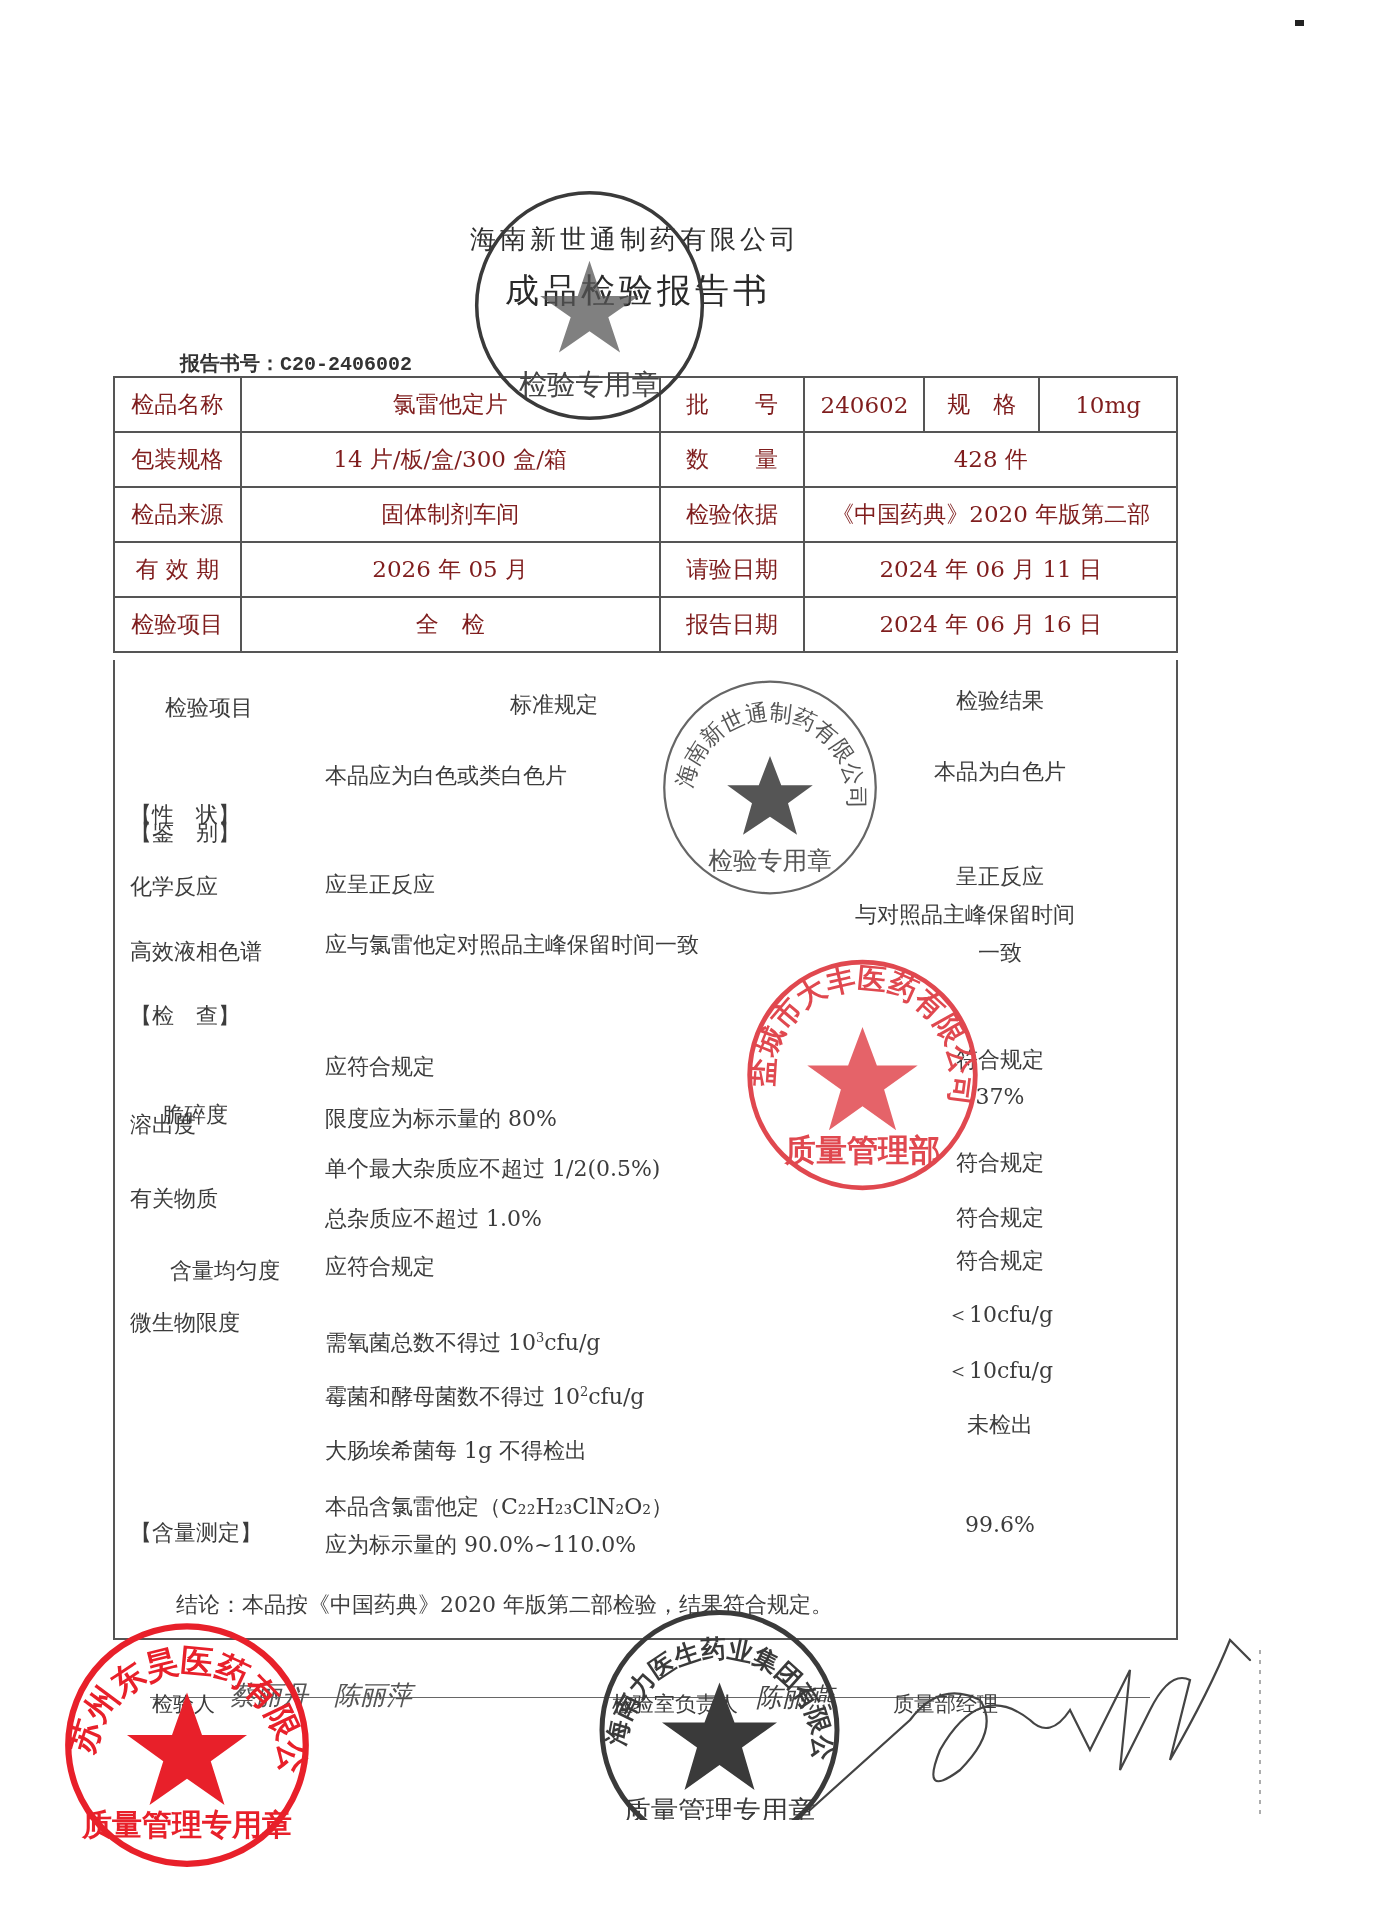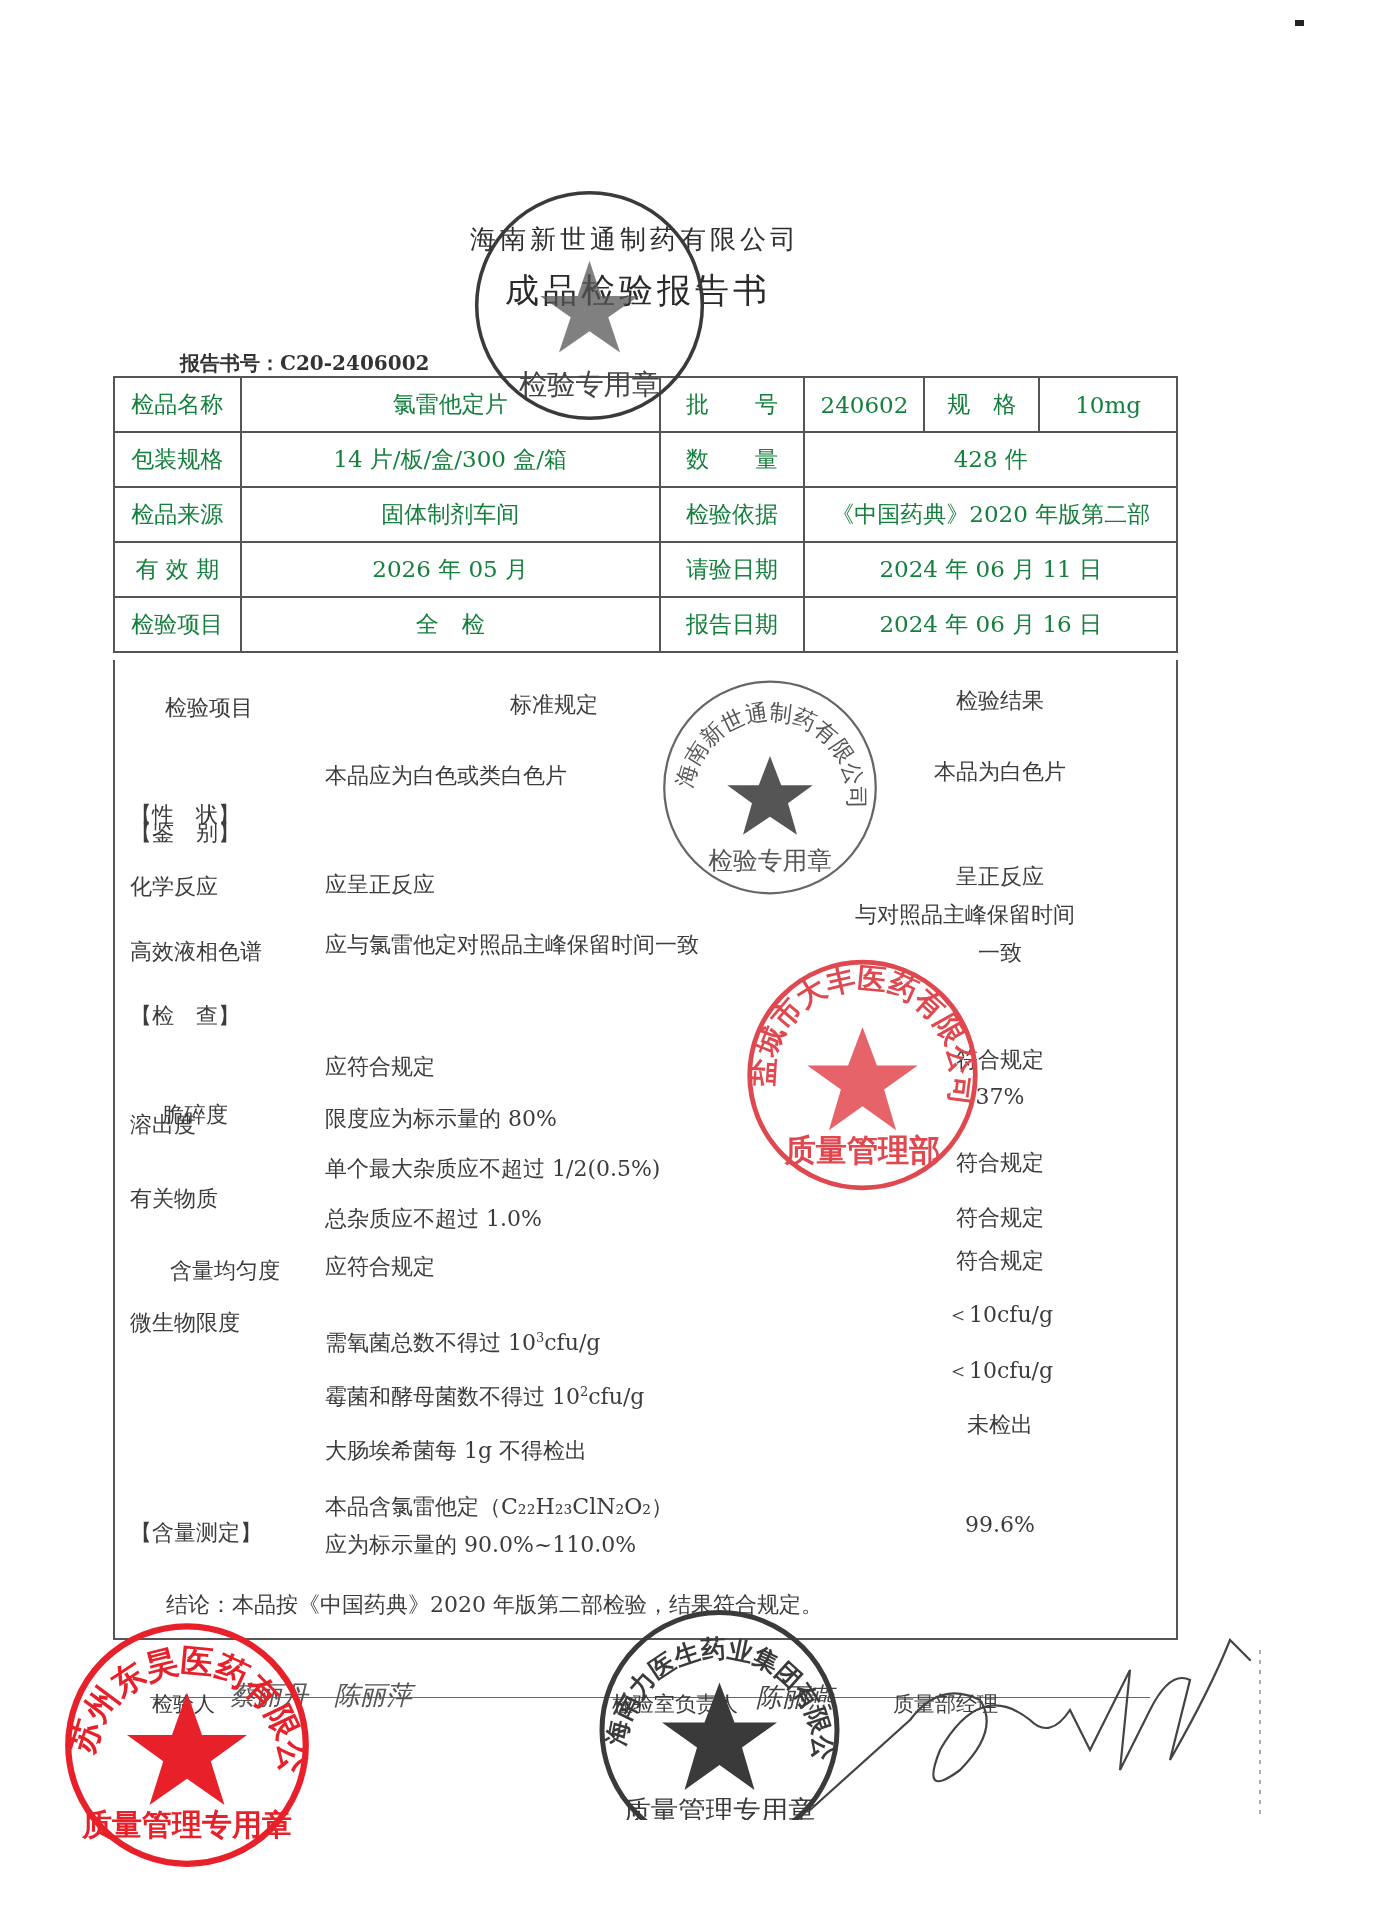--- a/index.html
+++ b/index.html
@@ -1,24 +1,24 @@
 <!DOCTYPE html>
 <html><head>
 <meta charset="utf-8">
 <style>
   html, body { margin:0; padding:0; }
   body { width:1396px; height:1920px; background:#ffffff; position:relative; overflow:hidden;
          font-family:"DejaVu Serif","Liberation Serif",serif; color:#3a3a3a; }
   .abs { position:absolute; }
   .company { left:470px; top:222px; font-size:26px; letter-spacing:4px; color:#2e2e2e; }
   .title { left:505px; top:268px; font-size:34px; letter-spacing:4px; color:#2a2a2a; }
-  .reportno { left:180px; top:350px; font-size:20px; font-weight:bold; color:#333; }
+  .reportno { left:180px; top:350px; font-size:20px; font-weight:bold; color:#333;font-family:Liberation Mono, monospace; }
   .reportno .lbl { font-weight:bold; }
   table.hdr { position:absolute; left:113px; top:376px; width:1065px; border-collapse:collapse; }
-  table.hdr td { border:2px solid #555; height:53px; font-size:23px; text-align:center; color:#15803d; padding:0; }
+  table.hdr td { border:2px solid #555; height:53px; font-size:23px; text-align:center; color:#7f1d1d; padding:0; }
   .box { position:absolute; left:113px; top:660px; width:1061px; height:978px; border:2px solid #555; border-top:none; }
   .t { position:absolute; font-size:22px; white-space:nowrap; color:#3c3c3c; }
   .c1 { left:130px; }
   .c2 { left:325px; }
   .c3 { text-align:center; width:240px; left:880px; }
   sup, sub { font-size:13px; }
   .sigline { position:absolute; left:150px; top:1697px; width:1000px; border-top:1.5px solid #666; }
   .stamp { position:absolute; border-radius:50%; }
   .stamp svg { width:100%; height:100%; }
   .speck { position:absolute; background:#222; }
@@ -129,21 +129,21 @@
 <div class="t c2" style="top:1382px;"><span>霉菌和酵母菌数不得过 10</span><sup>2</sup><span>cfu/g</span></div>
 <div class="t c3" style="top:1410px;">未检出</div>
 
 <div class="t c2" style="top:1436px;">大肠埃希菌每 1g 不得检出</div>
 
 <div class="t c1" style="top:1518px;">【含量测定】</div>
 <div class="t c2" style="top:1492px;">本品含氯雷他定（C₂₂H₂₃ClN₂O₂）</div>
 <div class="t c2" style="top:1530px;">应为标示量的 90.0%~110.0%</div>
 <div class="t c3" style="top:1512px;">99.6%</div>
 
-<div class="t" style="left:166px;top:1590px;text-align:right;">结论：本品按《中国药典》2020 年版第二部检验，结果符合规定。</div>
+<div class="t" style="left:176px;top:1590px;text-align:right;">结论：本品按《中国药典》2020 年版第二部检验，结果符合规定。</div>
 
 <div class="sigline"></div>
 <div class="t" style="left:152px;top:1690px;font-size:21px;">检验人</div>
 <div class="t" style="left:230px;top:1678px;font-size:26px;font-family:'DejaVu Sans',sans-serif;color:#555;font-style:italic;">蔡丽丹　陈丽萍</div>
 <div class="t" style="left:612px;top:1690px;font-size:21px;">检验室负责人</div>
 <div class="t" style="left:756px;top:1680px;font-size:26px;font-family:'DejaVu Sans',sans-serif;color:#444;font-style:italic;">陈丽燕</div>
 <div class="t" style="left:893px;top:1690px;font-size:21px;">质量部经理</div>
 
 <svg class="abs" style="left:790px;top:1610px;" width="480" height="220" viewBox="0 0 480 220">
   <path d="M 20 200 L 120 110 Q 150 70 190 90 Q 210 120 170 160 Q 130 190 150 140 Q 190 70 240 110 Q 260 130 280 100 L 300 140 Q 320 100 340 60 L 330 160 L 360 100 Q 380 60 400 70 L 380 150 Q 420 80 440 30 L 460 50" fill="none" stroke="#444" stroke-width="2.2" stroke-linecap="round"></path>

